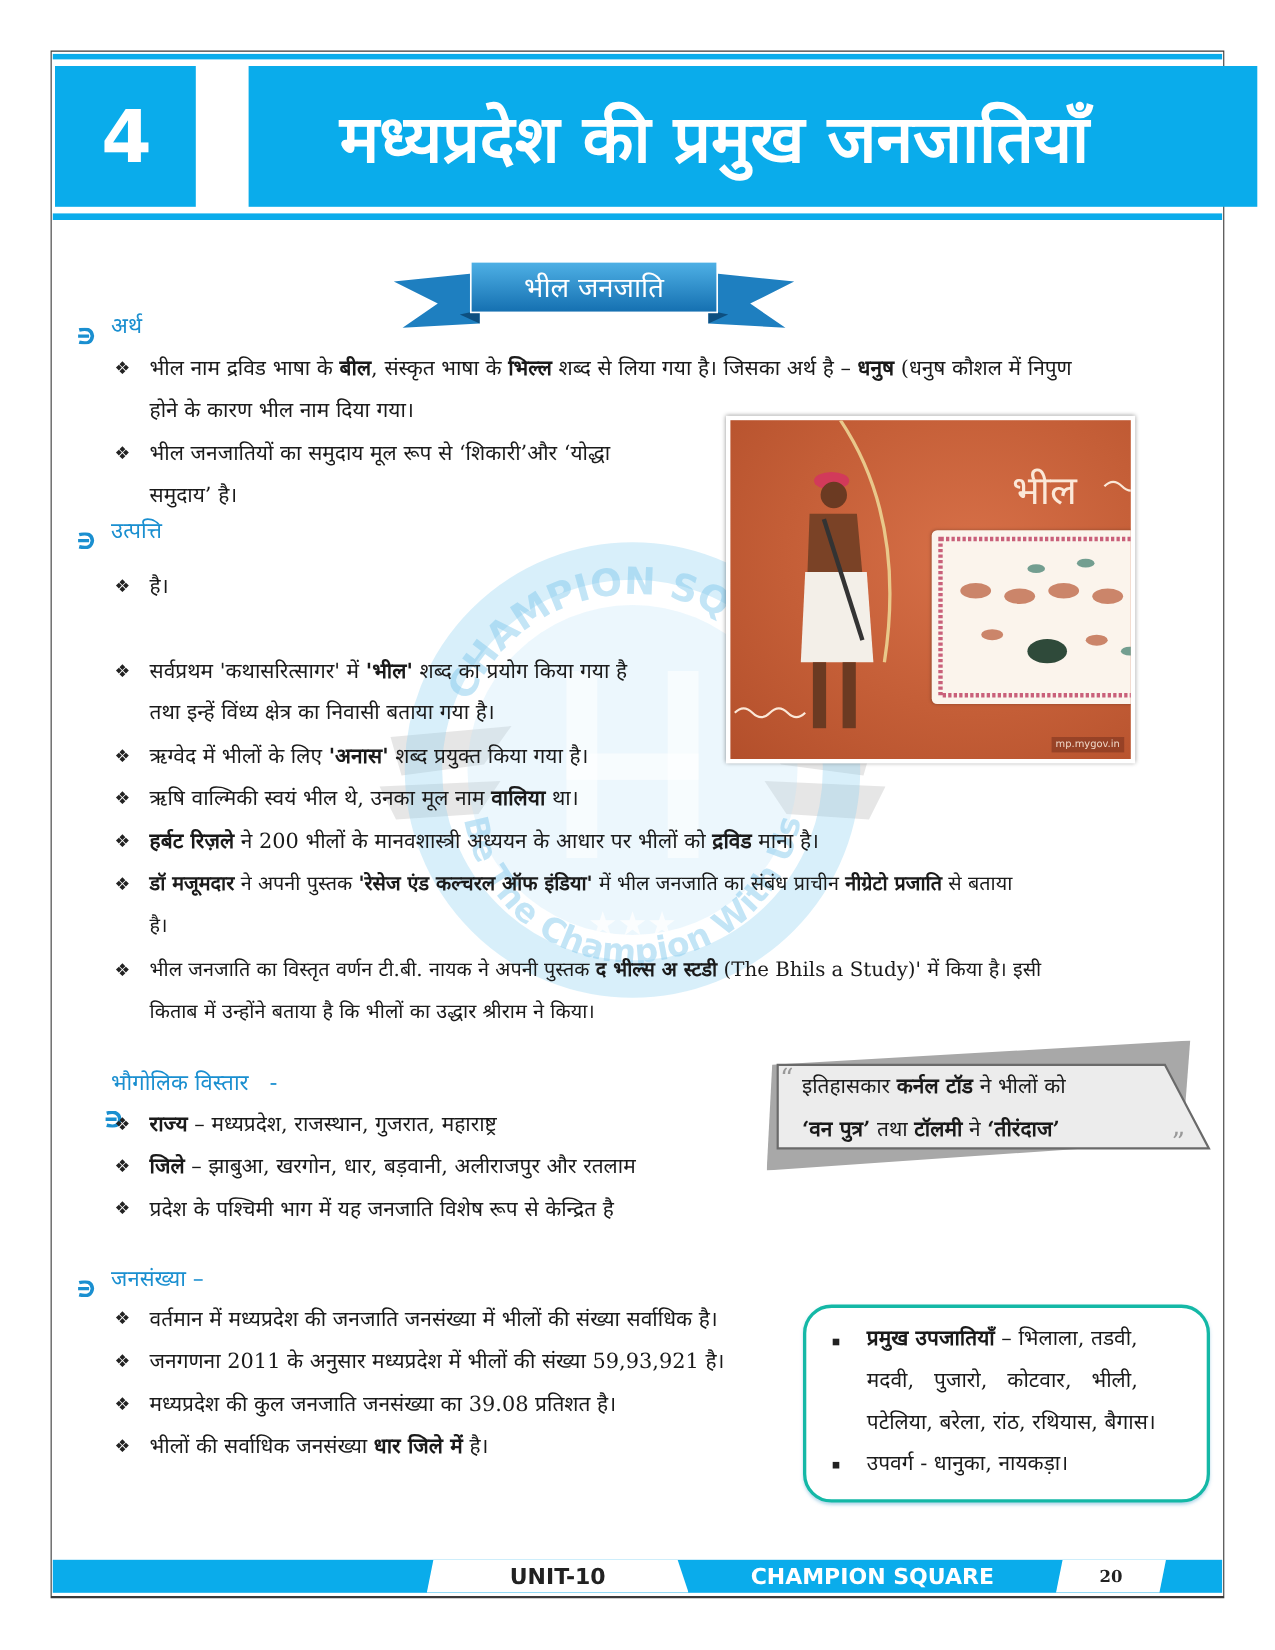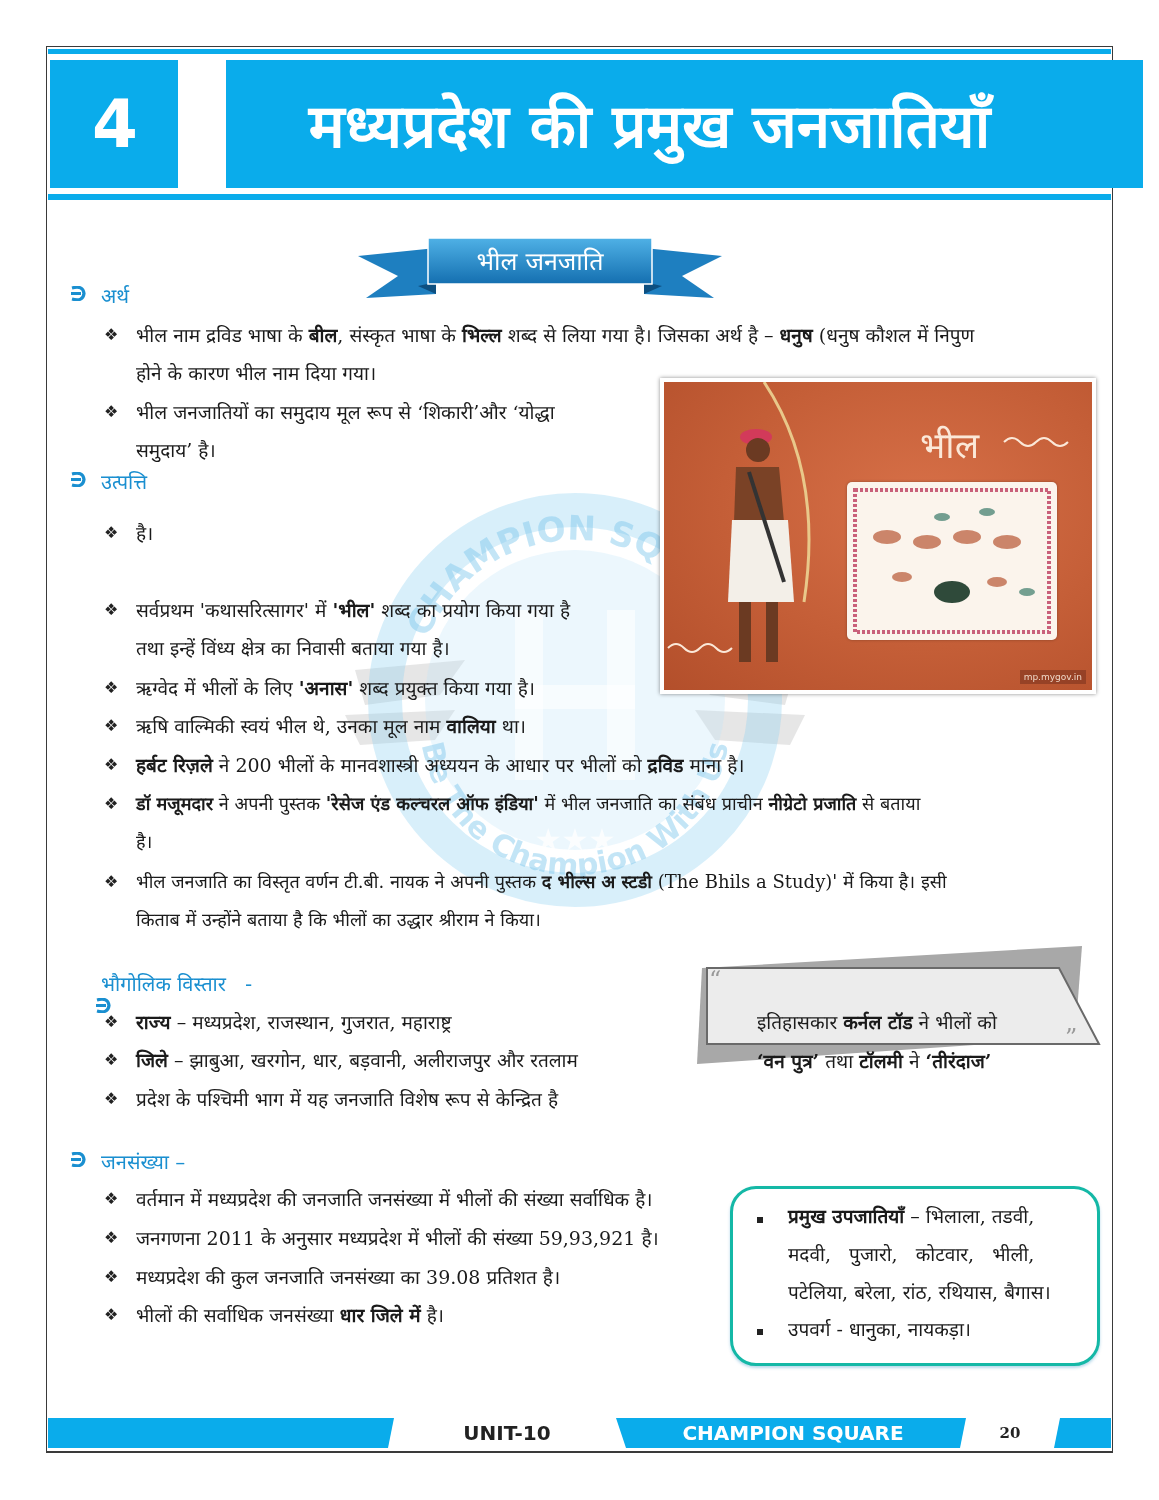--- a/index.html
+++ b/index.html
@@ -35,55 +35,55 @@
   .ribbon { position: absolute; left: 358px; top: 236px; width: 364px; height: 66px; }
   .ribbon svg { position: absolute; left: 0; top: 0; }
   .ribbon-label {
     position: absolute; left: 72px; top: 2px; width: 220px; height: 44px;
     display: flex; align-items: center; justify-content: center;
     color: #fff; font-size: 25px; font-family: "DejaVu Serif", serif;
   }
 
   
   .section-heading {
-    position: absolute; left: 70px; display: flex; align-items: flex-start; gap: 14px;
+    position: absolute; left: 70px; display: flex; align-items: flex-end; gap: 14px;
     color: #1a8fd0; font-size: 20px; font-family: "DejaVu Sans", sans-serif;
   }
   .arrow-icon {
     width: 17px; height: 15px; position: relative; display: inline-block;
   }
 
   
   .bullet-item { position: absolute; left: 104px; font-size: 19px; line-height: 38px; }
   .bullet-item .diamond {
     position: absolute; left: 0; top: 0; font-size: 16px; color: #222; width: 20px;
   }
   .bullet-item .text { position: relative; margin-left: 32px; display: block; }
   .bold { font-weight: bold; }
 
   
   .photo {
-    position: absolute; left: 660px; top: 378px; width: 436px; height: 316px;
+    position: absolute; left: 660px; top: 378px; width: 372px; height: 316px;
     background: #fff; box-shadow: 0 0 4px rgba(0,0,0,0.45); padding: 4px;
   }
   .photo-inner {
     position: relative; width: 100%; height: 100%;
     background: radial-gradient(ellipse at 60% 40%, #d77048 0%, #c45e37 55%, #b34f2b 100%);
     overflow: hidden;
   }
   .photo-title { position: absolute; left: 256px; top: 38px; color: #fbe8d8; font-size: 36px; font-family: "DejaVu Sans", sans-serif; }
   .photo-painting {
     position: absolute; left: 183px; top: 100px; width: 210px; height: 158px;
     background: #fbf4ec; border-radius: 5px; box-shadow: 0 0 3px rgba(0,0,0,0.3);
   }
   .photo-credit { position: absolute; right: 6px; bottom: 6px; background: rgba(120,50,30,0.55); color: #f0d8c8; font-size: 9px; padding: 2px 4px; font-family: "DejaVu Sans", sans-serif; }
 
   
   .quote-box { position: absolute; left: 697px; top: 946px; width: 405px; height: 118px; }
-  .quote-text { position: absolute; left: 60px; font-size: 19px; margin-top: 35px; }
+  .quote-text { position: absolute; left: 32px; font-size: 19px; }
 
   
   .subcaste-box {
     position: absolute; left: 730px; top: 1186px; width: 370px; height: 180px;
     border: 3px solid #14b8a6; border-radius: 26px; background: #fff;
     box-shadow: 0 2px 3px rgba(46,143,196,0.35);
   }
   .sq-bullet { position: absolute; left: 24px; width: 6px; height: 6px; background: #222; }
   .subcaste-line { position: absolute; left: 55px; font-size: 19px; white-space: nowrap; }
 

